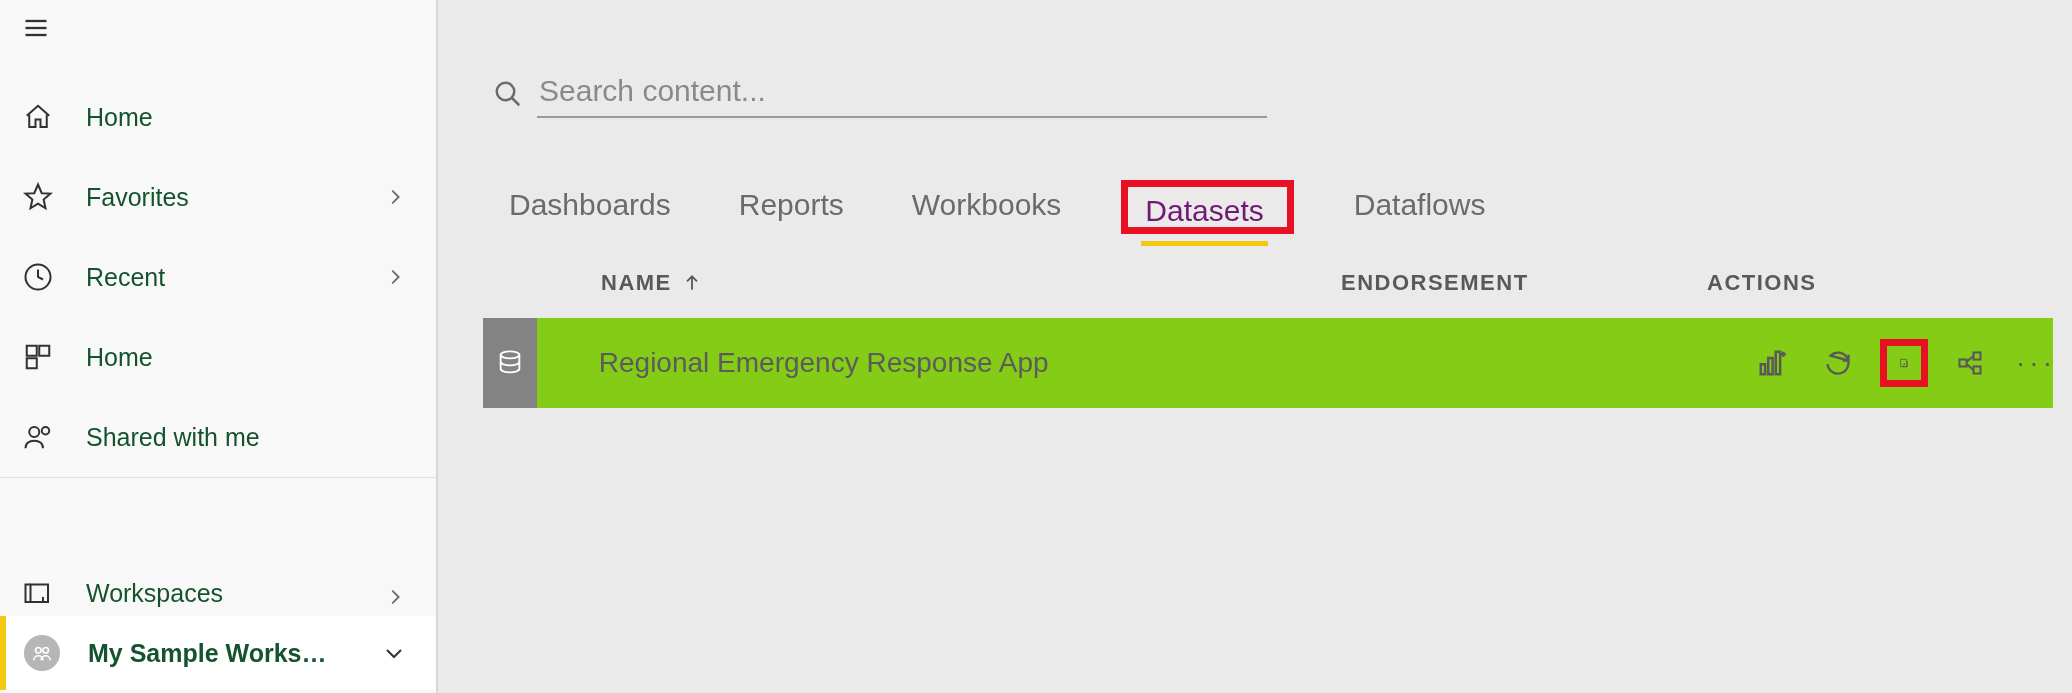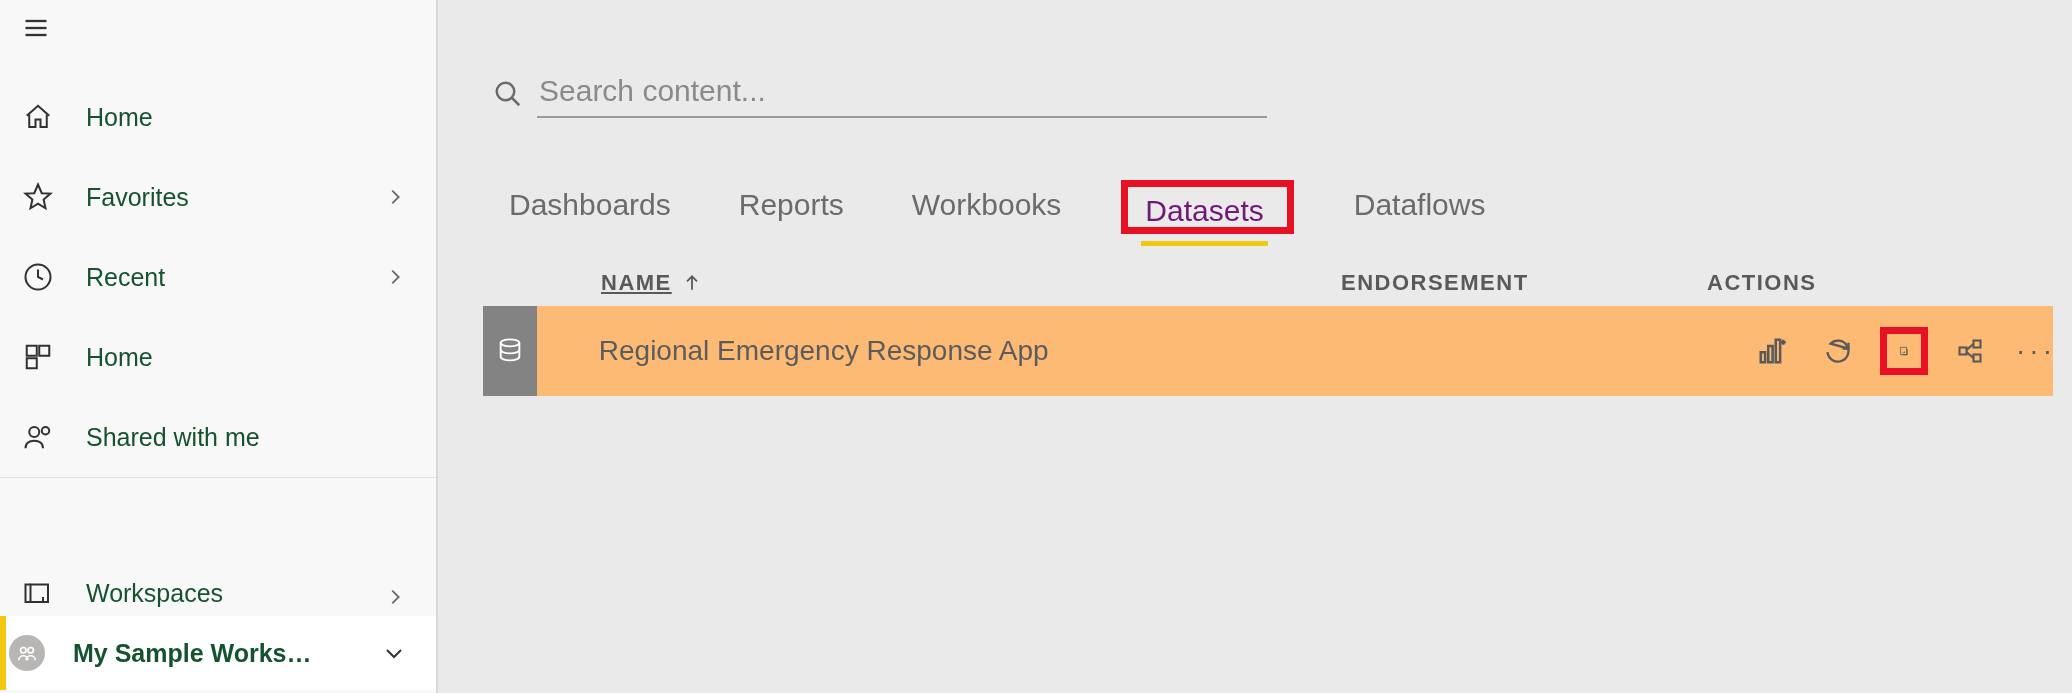--- a/index.html
+++ b/index.html
@@ -59,21 +59,21 @@
     height: 1px;
     background: #e1e1e1;
     margin-top: 0;
   }
 
   .nav-item-ws { margin-top: 50px; align-items: flex-end; }
 
   .nav-item-current {
     background: #fff;
     border-left: 6px solid #f2c811;
-    padding-left: 5px;
+    padding-left: 20px;
     margin-top: 8px;
     height: 74px;
   }
   .nav-item-current .avatar {
     width: 36px; height: 36px; border-radius: 50%;
     background: #b8b6b4;
     display: flex; align-items: center; justify-content: center;
     color: #fff;
     margin-left: -2px;
   }
@@ -141,31 +141,31 @@
   .tbl-head {
     display: flex;
     align-items: center;
     margin-top: 34px;
     font-size: 22px;
     font-weight: 700;
     color: #595959;
     letter-spacing: 1.5px;
     padding-left: 28px;
   }
-  .col-name { width: 830px; display:flex; align-items:center; gap:10px; padding-left:90px;text-decoration:underline;}
+  .col-name { width: 830px; display:flex; align-items:center; gap:10px; padding-left:90px;}
   .col-endorse { width: 366px; }
   .col-actions { flex: 1; }
 
   
   .row {
     display: flex;
     align-items: center;
-    background: #fdba74;
+    background: #84cc16;
     height: 90px;
-    margin-top: 10px;
+    margin-top: 22px;
   }
   .row-iconcell {
     width: 56px; height: 90px;
     background: #838383;
     display:flex; align-items:center; justify-content:center;
     color:#fff;
   }
   .row-name {
     font-size: 28px;
     color: #5c5c5c;

